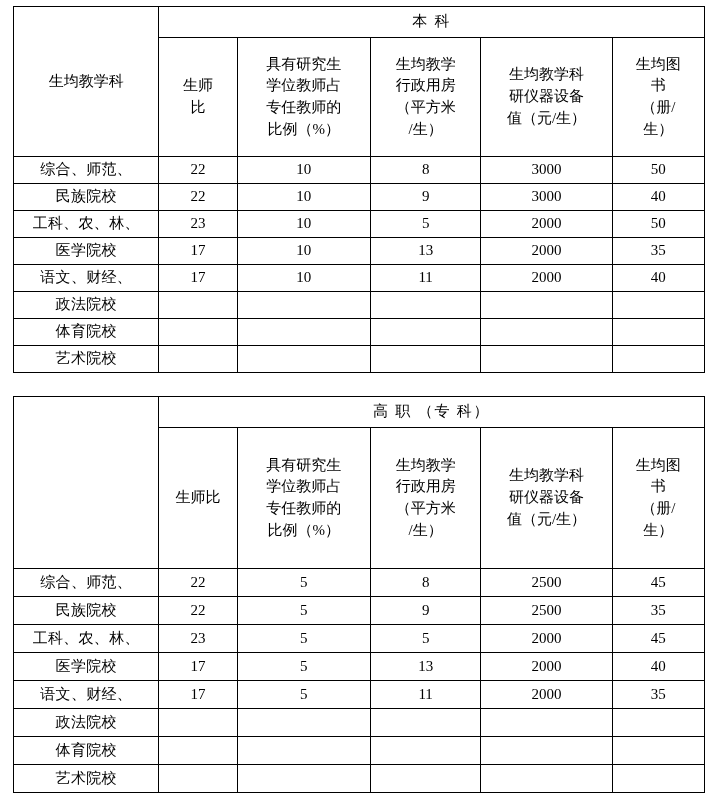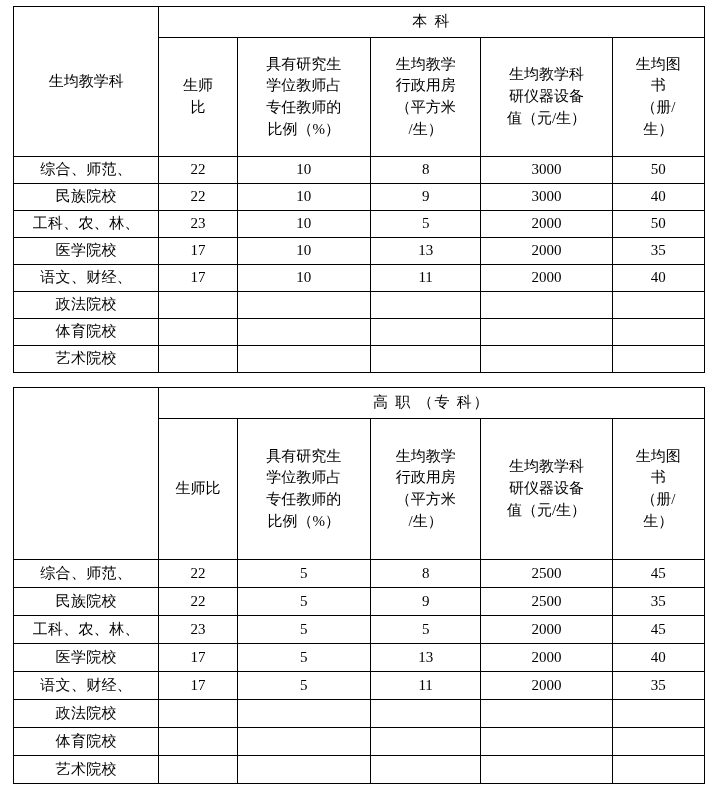--- a/index.html
+++ b/index.html
@@ -68,21 +68,21 @@
     text-align: left;
     padding-left: 8px;
     font-size: 15px;
     letter-spacing: 0.02em;
     white-space: nowrap;
   }
   .num {
     font-family: "Liberation Serif", "DejaVu Serif", serif;
   }
   table.second { margin-top: 0; }
-  .table-block-2 { margin-top: 14px; }
+  .table-block-2 { margin-top: 23px; }
   .hdr-tall2 { height: 140px; }
   .data-cell2 { height: 27px; }
 </style>
 </head>
 <body>
 
 <div class="page">
 
   <div class="table-block-1">
     <table class="spec">

